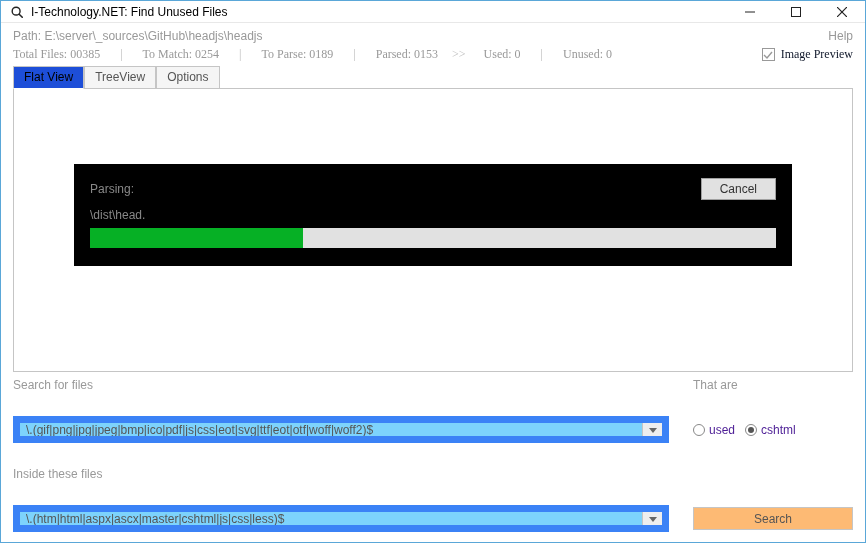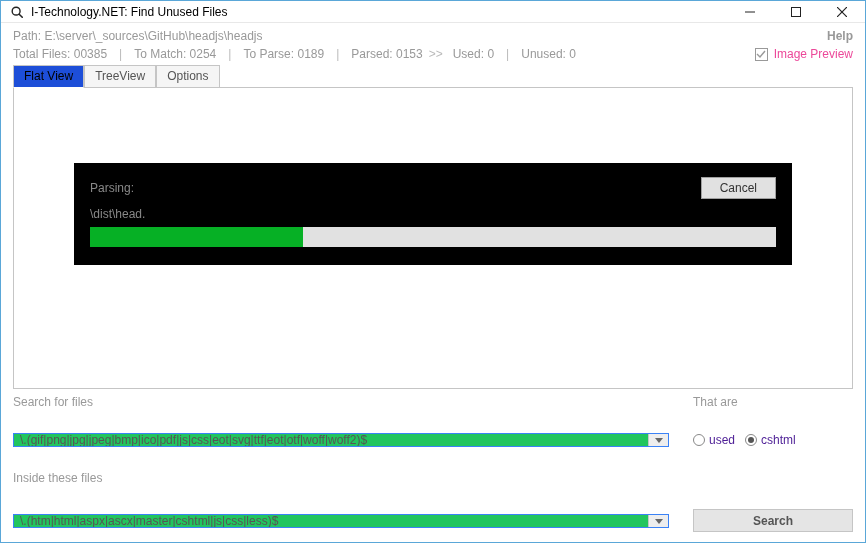--- a/index.html
+++ b/index.html
@@ -40,25 +40,25 @@
   
   .info {
     padding: 6px 12px 2px 12px;
     color: #999;
     font-size: 12px;
     background: #fff;
     position: relative;
   }
   .info .row1 { display:flex; justify-content:space-between; align-items:center; margin-bottom: 4px;}
   .info .path { color:#999; }
-  .info .help { color:#999; cursor: pointer; font-weight: bold; }
-  .info .row2 { display:flex; align-items:center; gap:4px; color:#999; }
+  .info .help { color:#999; cursor: pointer; }
+  .info .row2 { display:flex; align-items:center; gap:12px; color:#999;font-family:Liberation Serif, serif; }
   .info .sep { margin: 0 8px; color:#bbb; }
   .info .chev { margin:0 6px 0 2px; color:#bbb;}
-  .row2 .right { margin-left:auto; display:flex; align-items:center; color:#ec4899;justify-content:center;}
+  .row2 .right { margin-left:auto; display:flex; align-items:center; color:#0f172a;justify-content:center;}
   .check {
     width: 13px; height:13px; border:1px solid #999; margin-right:6px;
     display:inline-flex; align-items:center; justify-content:center;
     font-size:10px; color:#999; background:#fff;
   }
 
   
   .tabs {
     display:flex;
     padding: 0 12px;
@@ -133,47 +133,46 @@
     display:grid;
     grid-template-columns: 1fr 160px;
     column-gap:14px;
     row-gap:4px;
     align-items:center;
     gap:24px;
   }
   .bot-label { color:#999; font-size:12px; }
   .combo {
     display:flex;
-    height:14px;
-    border:1px solid #3b82f6;
-    background:#22c55e;
+    height:27px;
+    border:7px solid #3b82f6;
+    background:#7dd3fc;
   }
   .combo input {
     flex:1; border:none; outline:none; font:inherit; padding:0 6px; background:transparent;
     color:#555;
   }
   .combo .dd {
     width:20px; background:#eee; border-left:1px solid #c5c5c5;
     display:flex; align-items:center; justify-content:center; color:#666;
   }
   .radios { display:flex; gap:10px; align-items:center; color:#4c1d95;}
   .radio-circle {
     width:12px; height:12px; border:1px solid #888; border-radius:50%;
     display:inline-flex; align-items:center; justify-content:center; margin-right:4px;
     background:#fff;
   }
   .radio-dot { width:6px; height:6px; background:#555; border-radius:50%; }
   .radio-item { display:inline-flex; align-items:center;}
   .btn-search {
     height:23px;
     border:1px solid #c5c5c5;
-    background:#e5e5e5;
+    background:#fdba74;
     display:flex; align-items:center; justify-content:center;
     color:#555;
-    font-weight:bold;
   }
 </style>
 </head>
 <body>
 
 <div class="titlebar">
   <span class="icon">
     <svg width="14" height="14" viewBox="0 0 16 16">
       <circle cx="7" cy="7" r="4.5" fill="none" stroke="#222" stroke-width="1.6"></circle>
       <line x1="10.5" y1="10.5" x2="14" y2="14" stroke="#222" stroke-width="1.8" stroke-linecap="round"></line>

